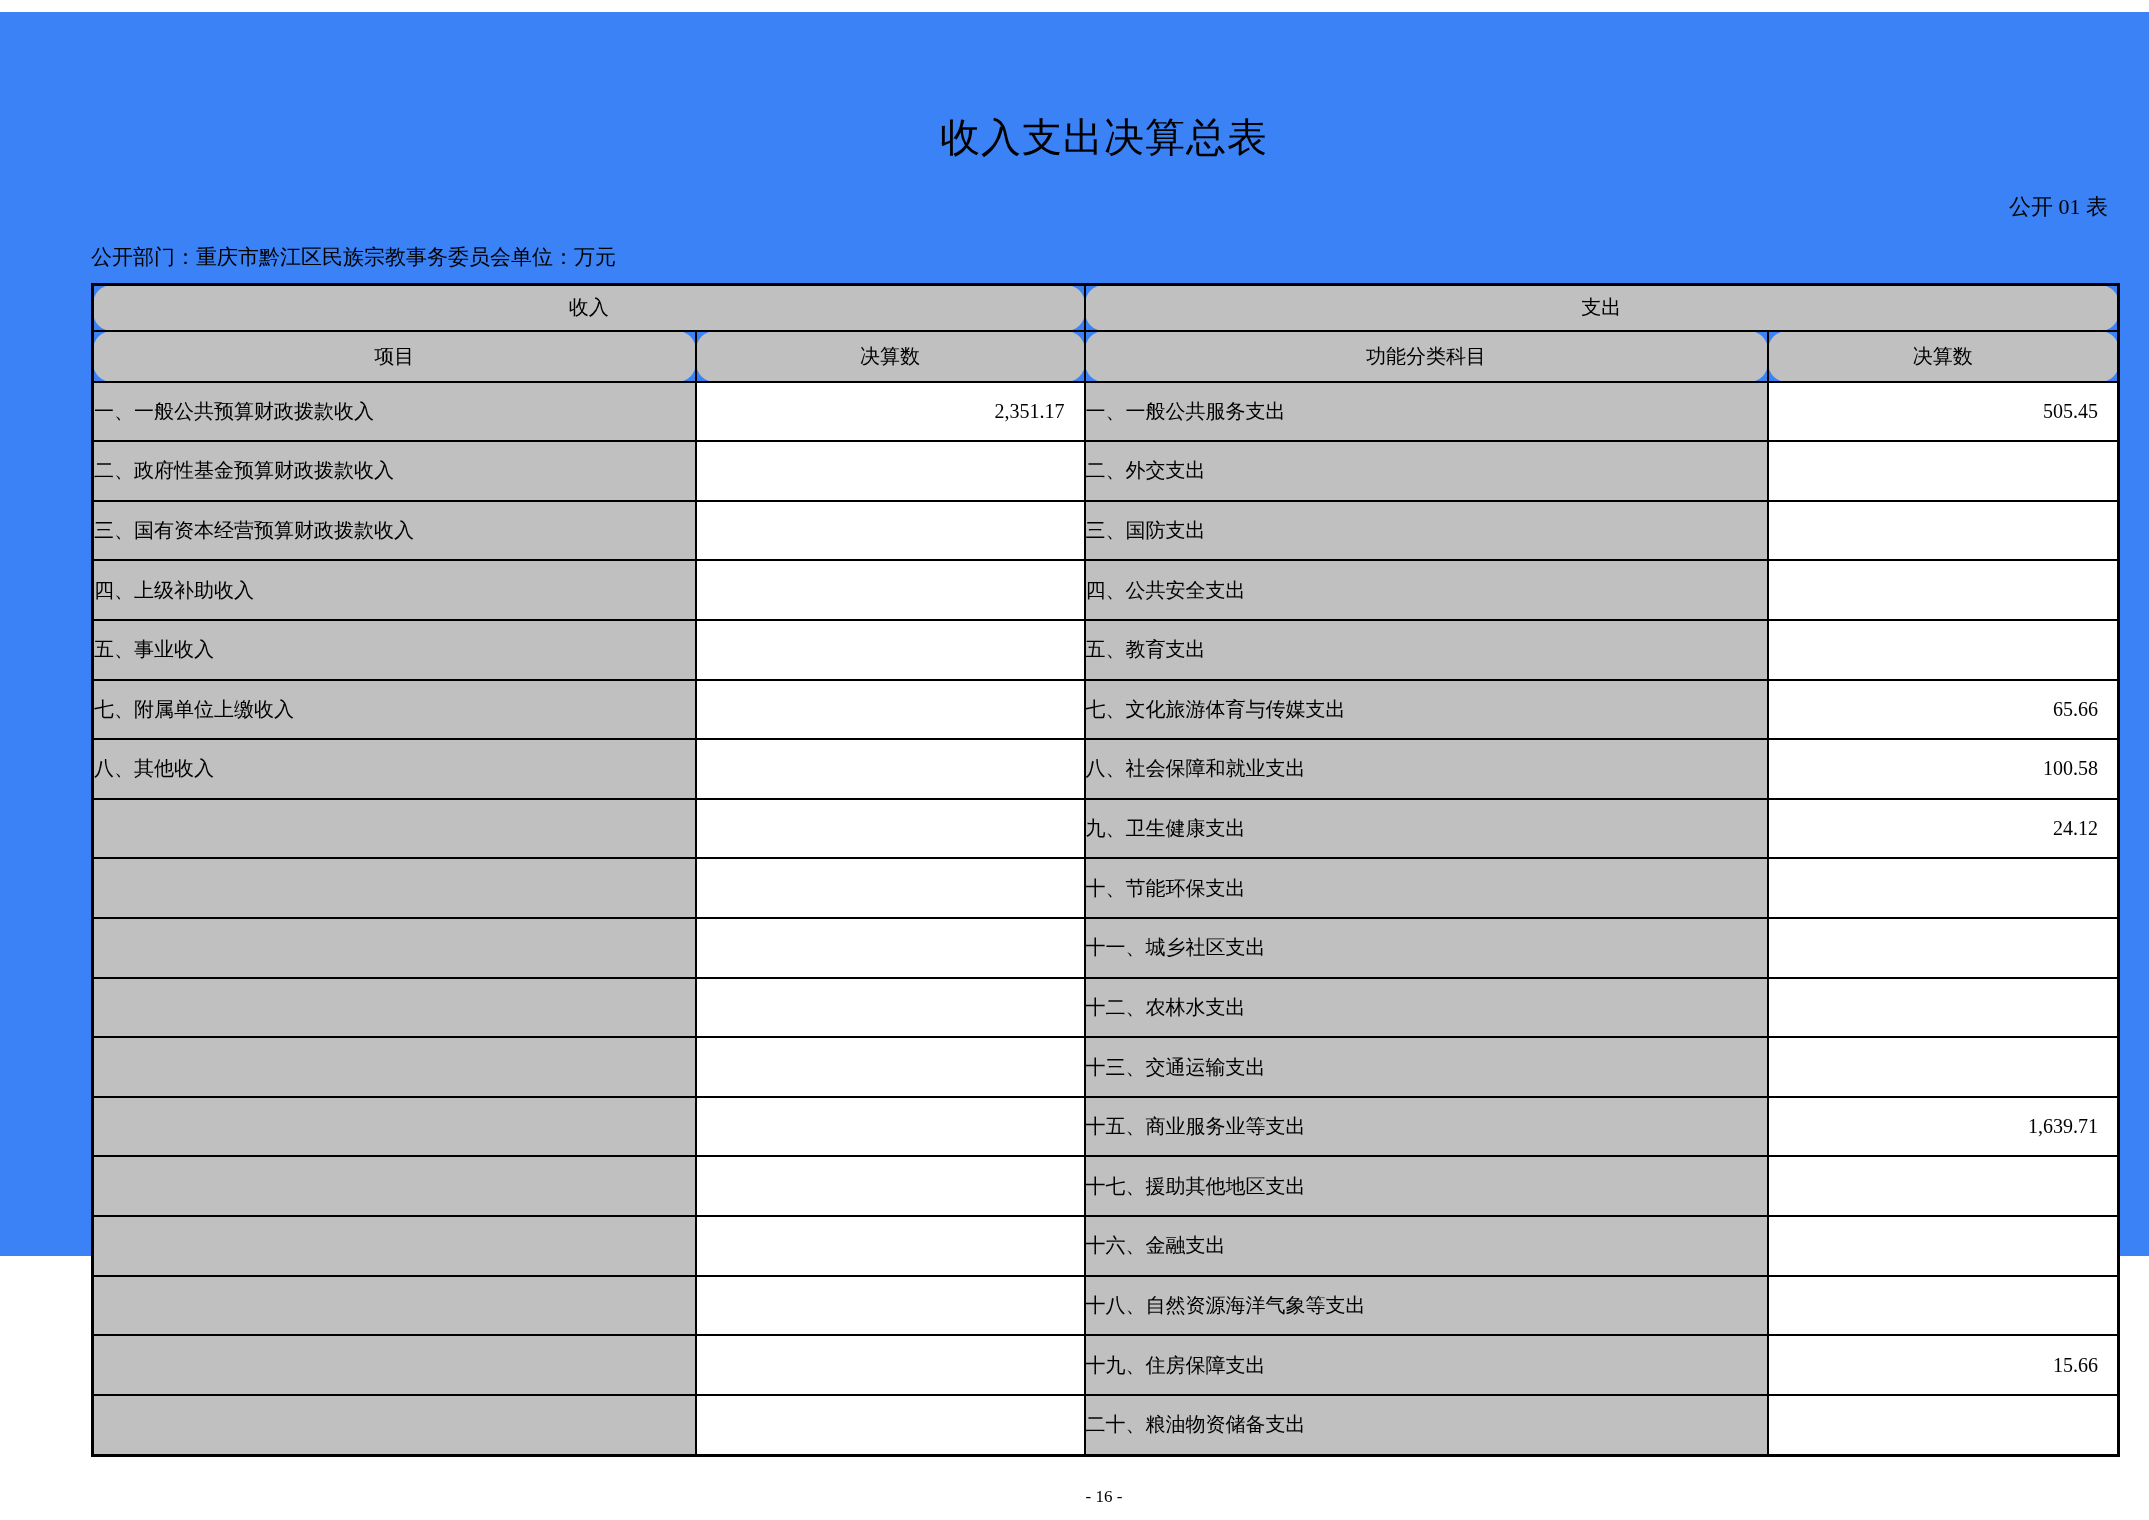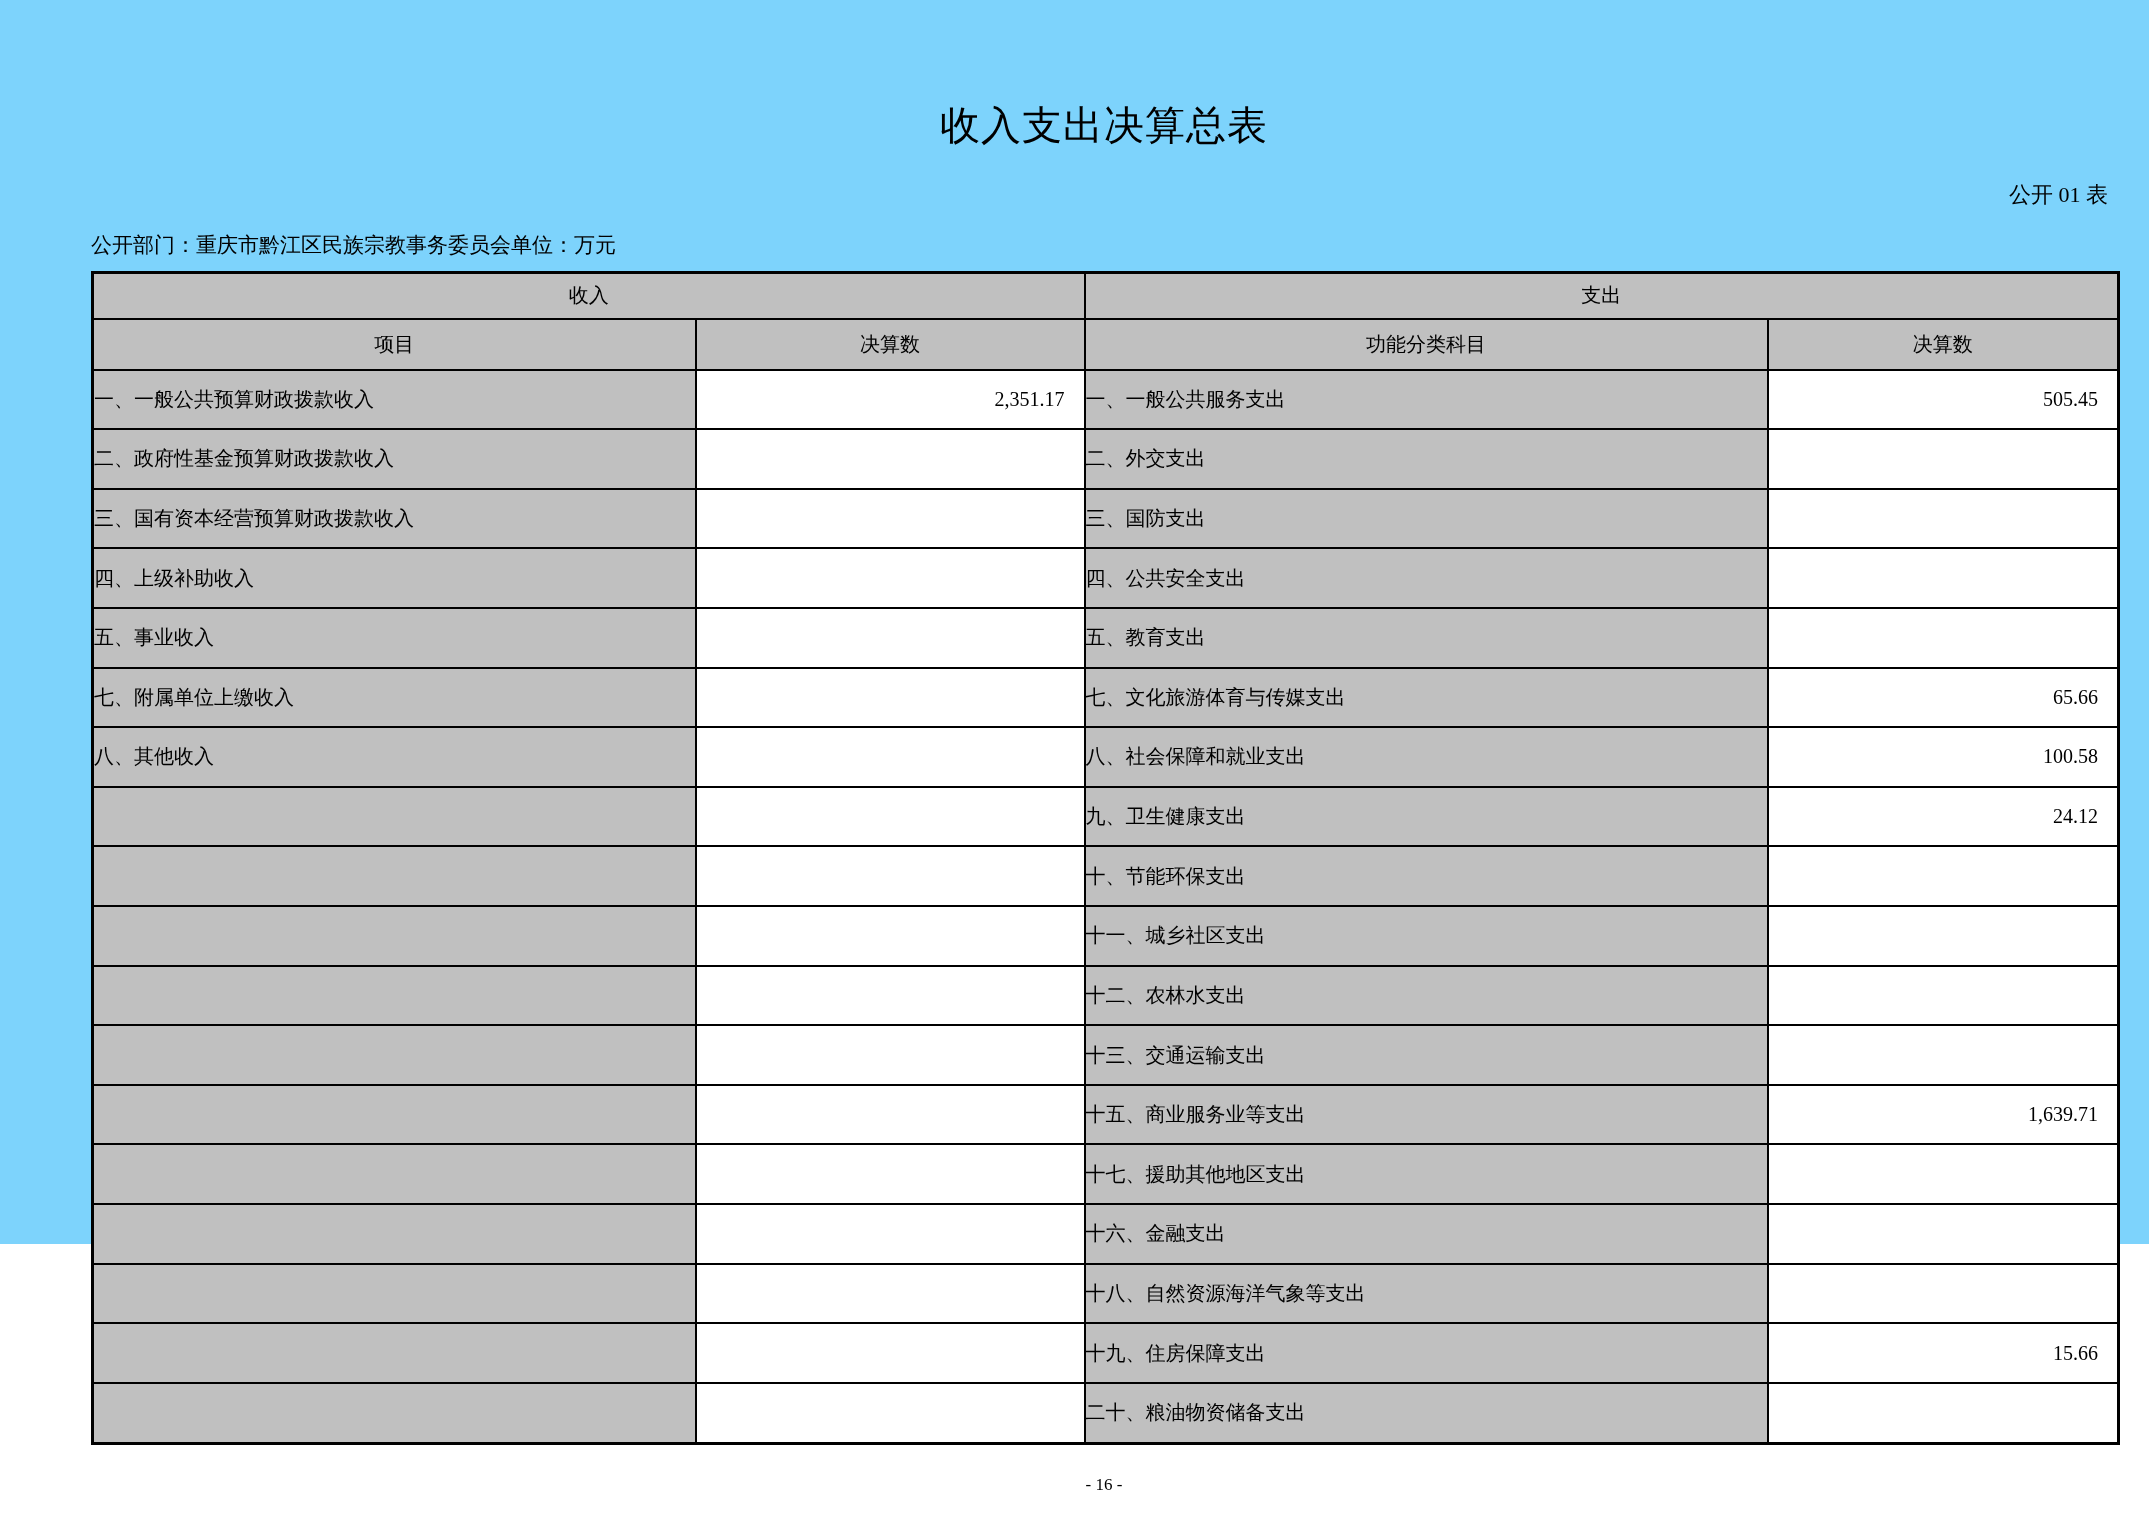--- a/index.html
+++ b/index.html
@@ -6,24 +6,24 @@
   html, body { background: #ffffff; }
   body {
     width: 2149px;
     height: 1520px;
     position: relative;
     font-family: "Liberation Serif", "DejaVu Serif", serif;
     color: #000000;
   }
   .page {
     position: absolute;
-    top: 0; left: 0;
+    top: 12px; left: 0;
     width: 2149px;
     height: 1244px;
-    background: #7dd3fc;
+    background: #3b82f6;
   }
   .doc-title {
     position: absolute;
     left: 91px;
     top: 98px;
     width: 2026px;
     text-align: center;
     font-size: 40px;
     font-weight: 400;
     letter-spacing: 1px;
@@ -58,21 +58,21 @@
     border: 2px solid #000000;
     font-size: 20px;
     vertical-align: middle;
     overflow: hidden;
     white-space: nowrap;
   }
   tr.hrow1 { height: 46px; }
   tr.hrow2 { height: 51px; }
   td.gray { background: #c0c0c0; }
   td.white { background: #ffffff; }
-  td.center { text-align: center; }
+  td.center { text-align: center; border-radius: 19px; }
   td.item { text-align: left; padding-left: 0; }
   td.amount { text-align: right; padding-right: 19px; }
   .page-number {
     position: absolute;
     left: 91px;
     top: 1475px;
     width: 2026px;
     text-align: center;
     font-size: 17px;
   }

